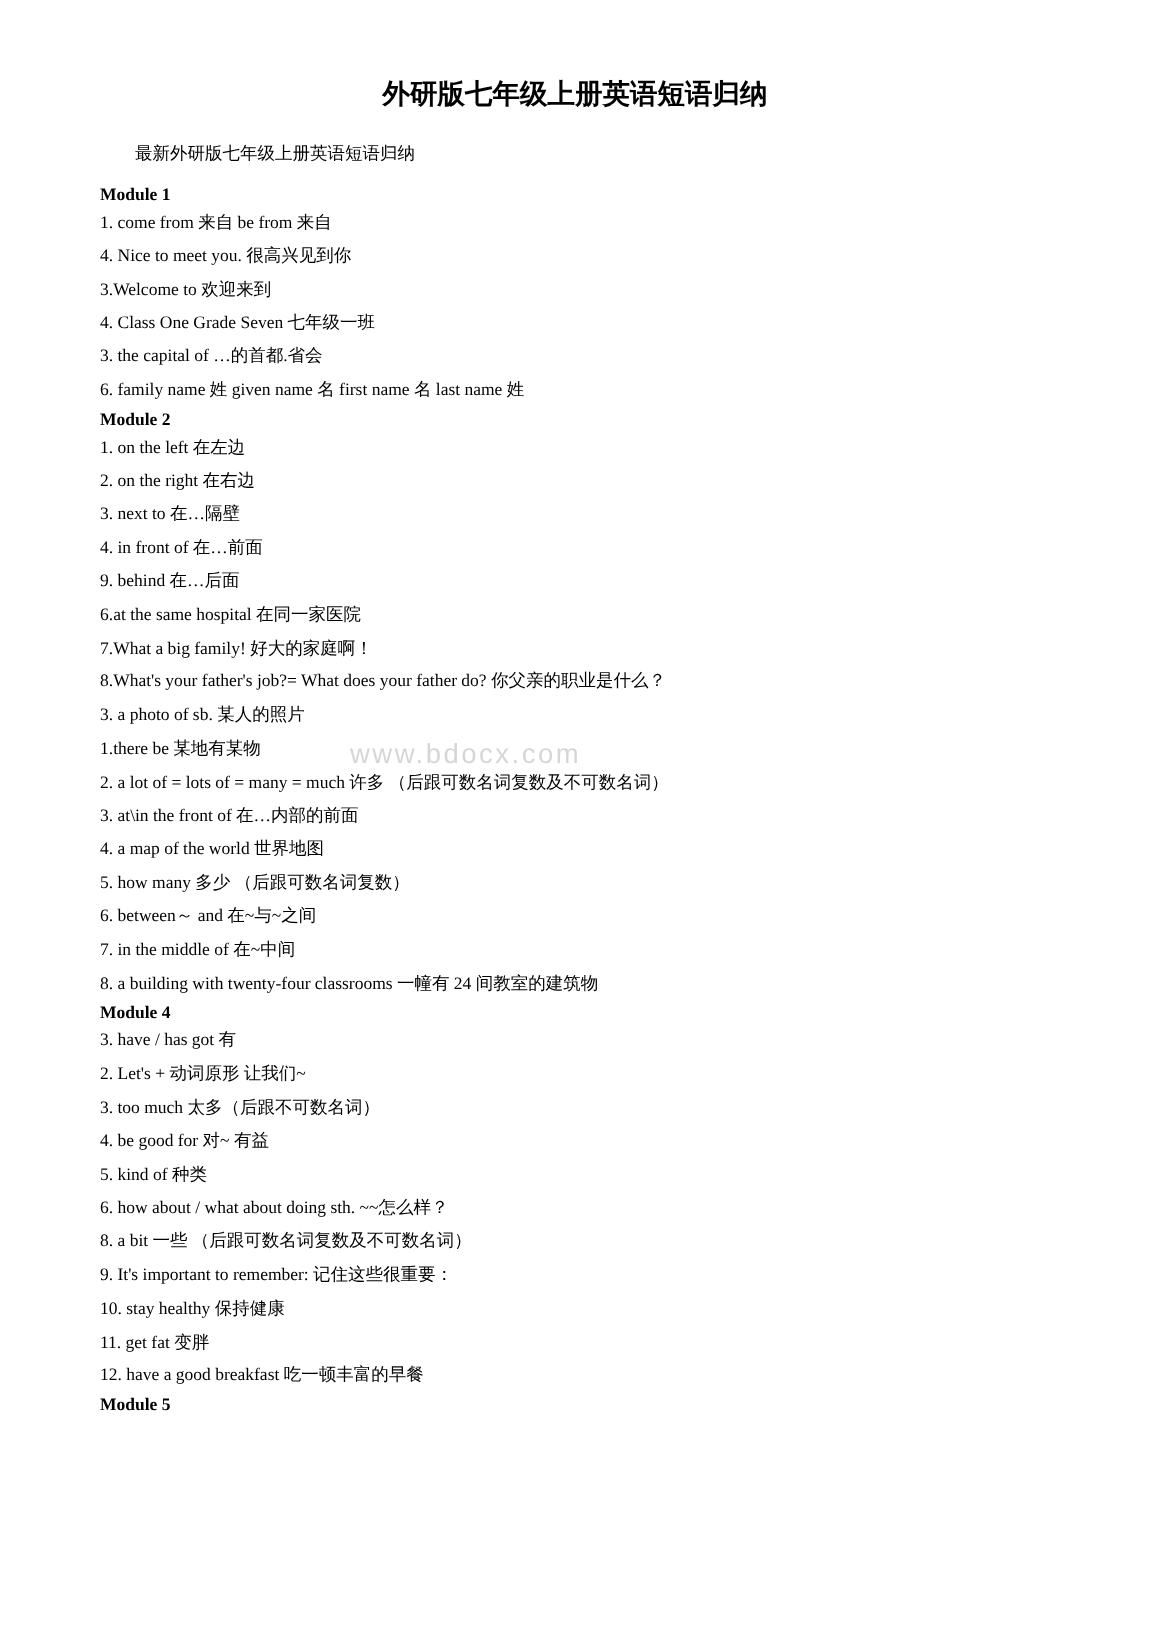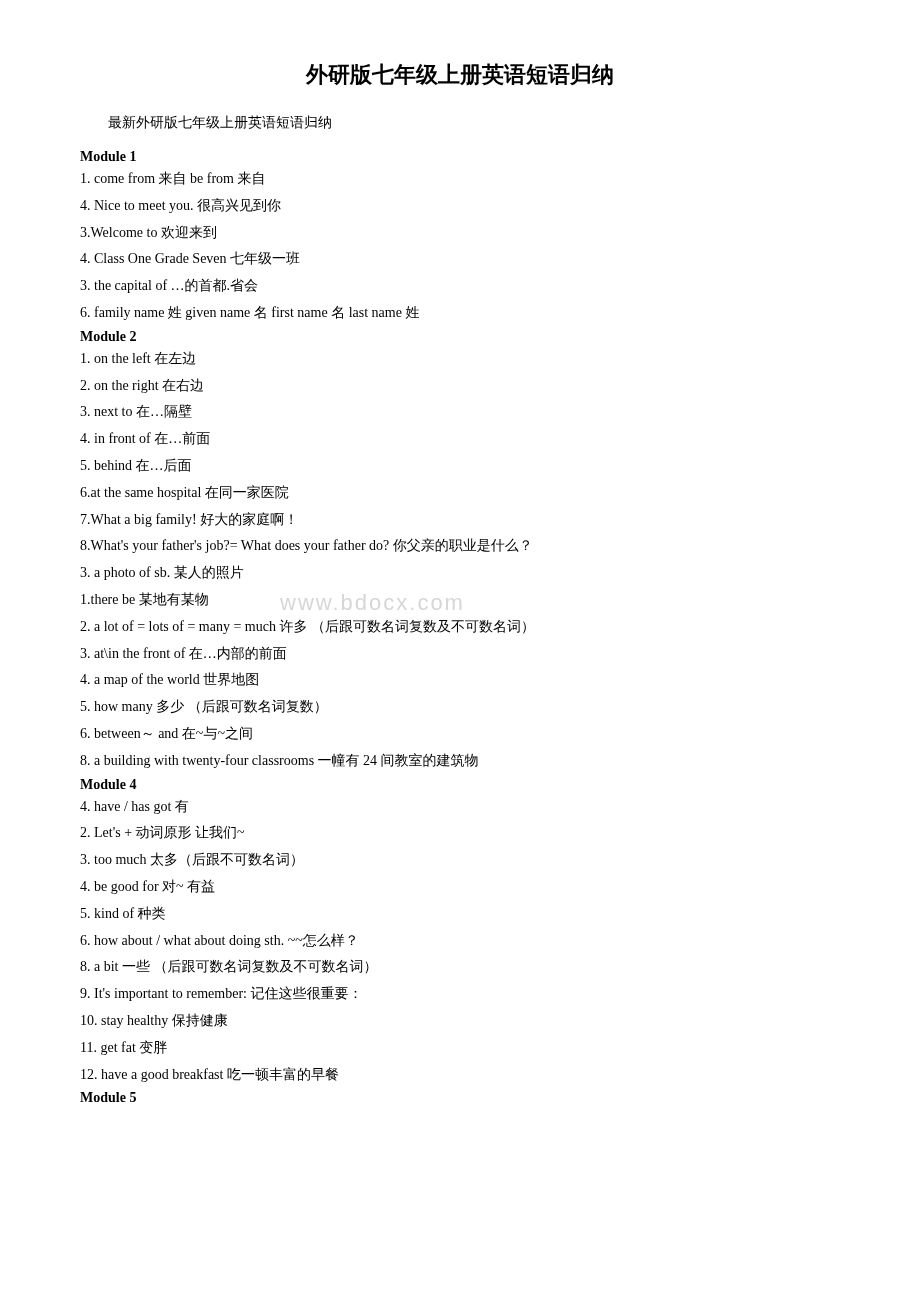--- a/index.html
+++ b/index.html
@@ -67,34 +67,35 @@
       <div class="item">4. Nice to meet you. 很高兴见到你</div>
       <div class="item">3.Welcome to 欢迎来到</div>
       <div class="item">4. Class One Grade Seven 七年级一班</div>
       <div class="item">3. the capital of …的首都.省会</div>
       <div class="item">6. family name 姓 given name 名 first name 名 last name 姓</div>
       <div class="section-header">Module 2</div>
       <div class="item">1.   on the left 在左边</div>
       <div class="item">2. on the right 在右边</div>
       <div class="item">3. next to 在…隔壁</div>
       <div class="item">4. in front of 在…前面</div>
-      <div class="item">5. behind 在…后面</div>
+      <div class="item">9. behind 在…后面</div>
       <div class="item">6.at the same hospital 在同一家医院</div>
       <div class="item">7.What a big family! 好大的家庭啊！</div>
       <div class="item">8.What's your father's job?= What does your father do? 你父亲的职业是什么？</div>
       <div class="item">3. a photo of sb. 某人的照片</div>
       <div class="item">1.there be 某地有某物</div>
       <div class="item">2. a lot of = lots of = many = much 许多 （后跟可数名词复数及不可数名词）</div>
       <div class="item">3. at\in the front of 在…内部的前面</div>
       <div class="item">4. a map of the world 世界地图</div>
       <div class="item">5. how many 多少 （后跟可数名词复数）</div>
       <div class="item">6. between～ and 在~与~之间</div>
+      <div class="item">7. in the middle of 在~中间</div>
       <div class="item">8. a building with twenty-four classrooms 一幢有 24 间教室的建筑物</div>
       <div class="section-header">Module 4</div>
-      <div class="item">4. have / has got 有</div>
+      <div class="item">3. have / has got 有</div>
       <div class="item">2. Let's + 动词原形 让我们~</div>
       <div class="item">3. too much 太多（后跟不可数名词）</div>
       <div class="item">4. be good for 对~ 有益</div>
       <div class="item">5. kind of 种类</div>
       <div class="item">6. how about / what about doing sth. ~~怎么样？</div>
       <div class="item">8. a bit 一些 （后跟可数名词复数及不可数名词）</div>
       <div class="item">9. It's important to remember: 记住这些很重要：</div>
       <div class="item">10. stay healthy 保持健康</div>
       <div class="item">11. get fat 变胖</div>
       <div class="item">12. have a good breakfast 吃一顿丰富的早餐</div>

